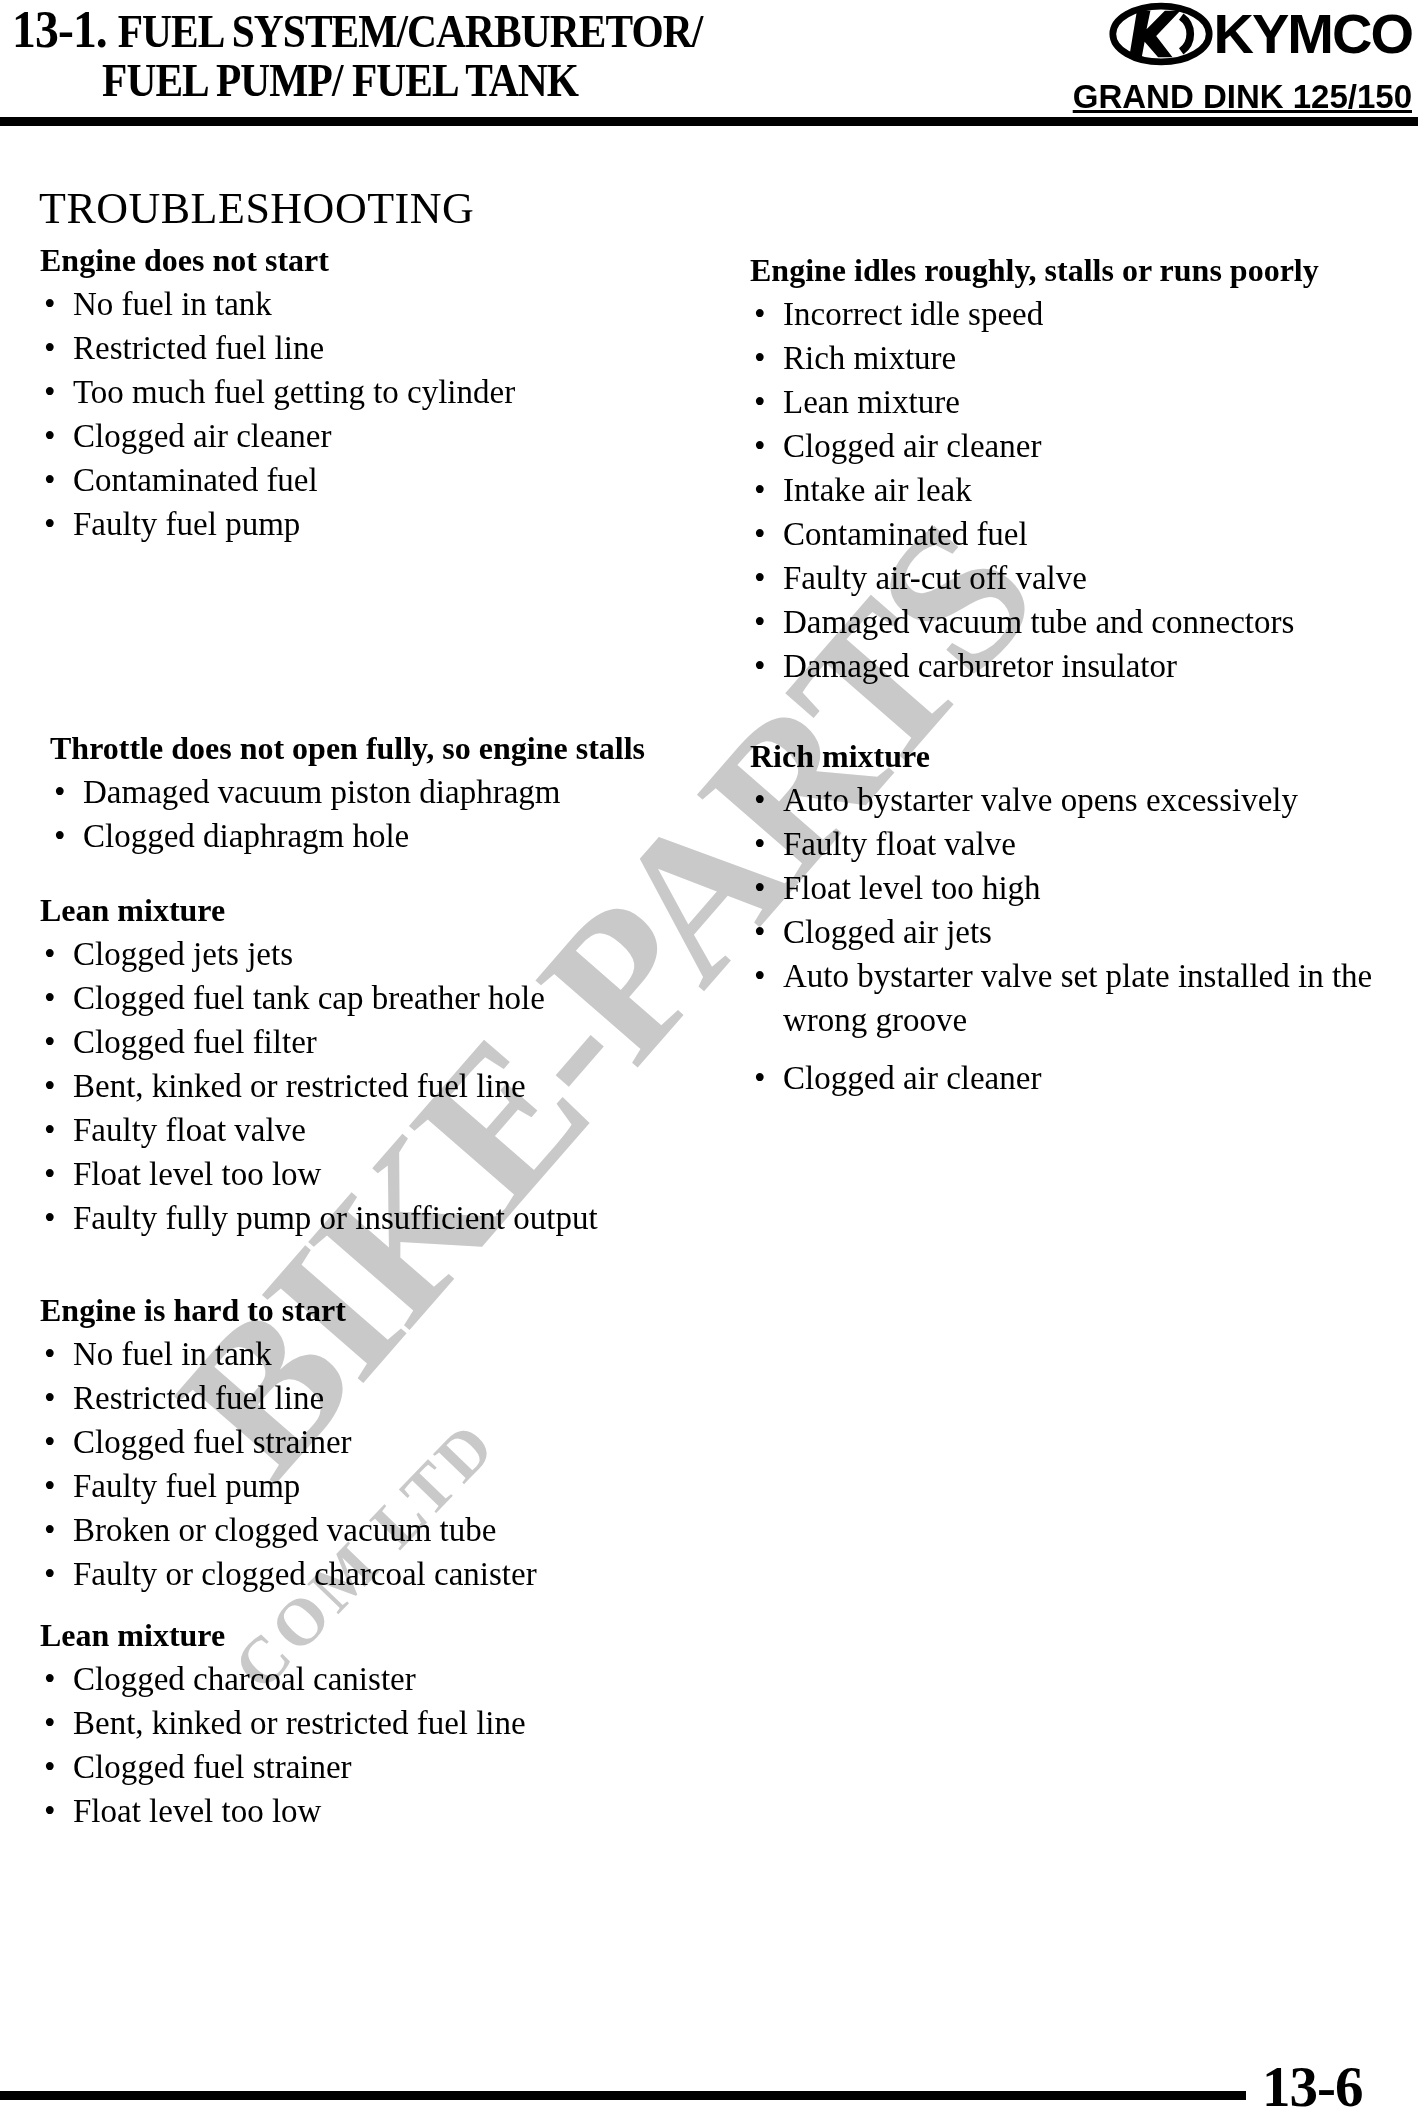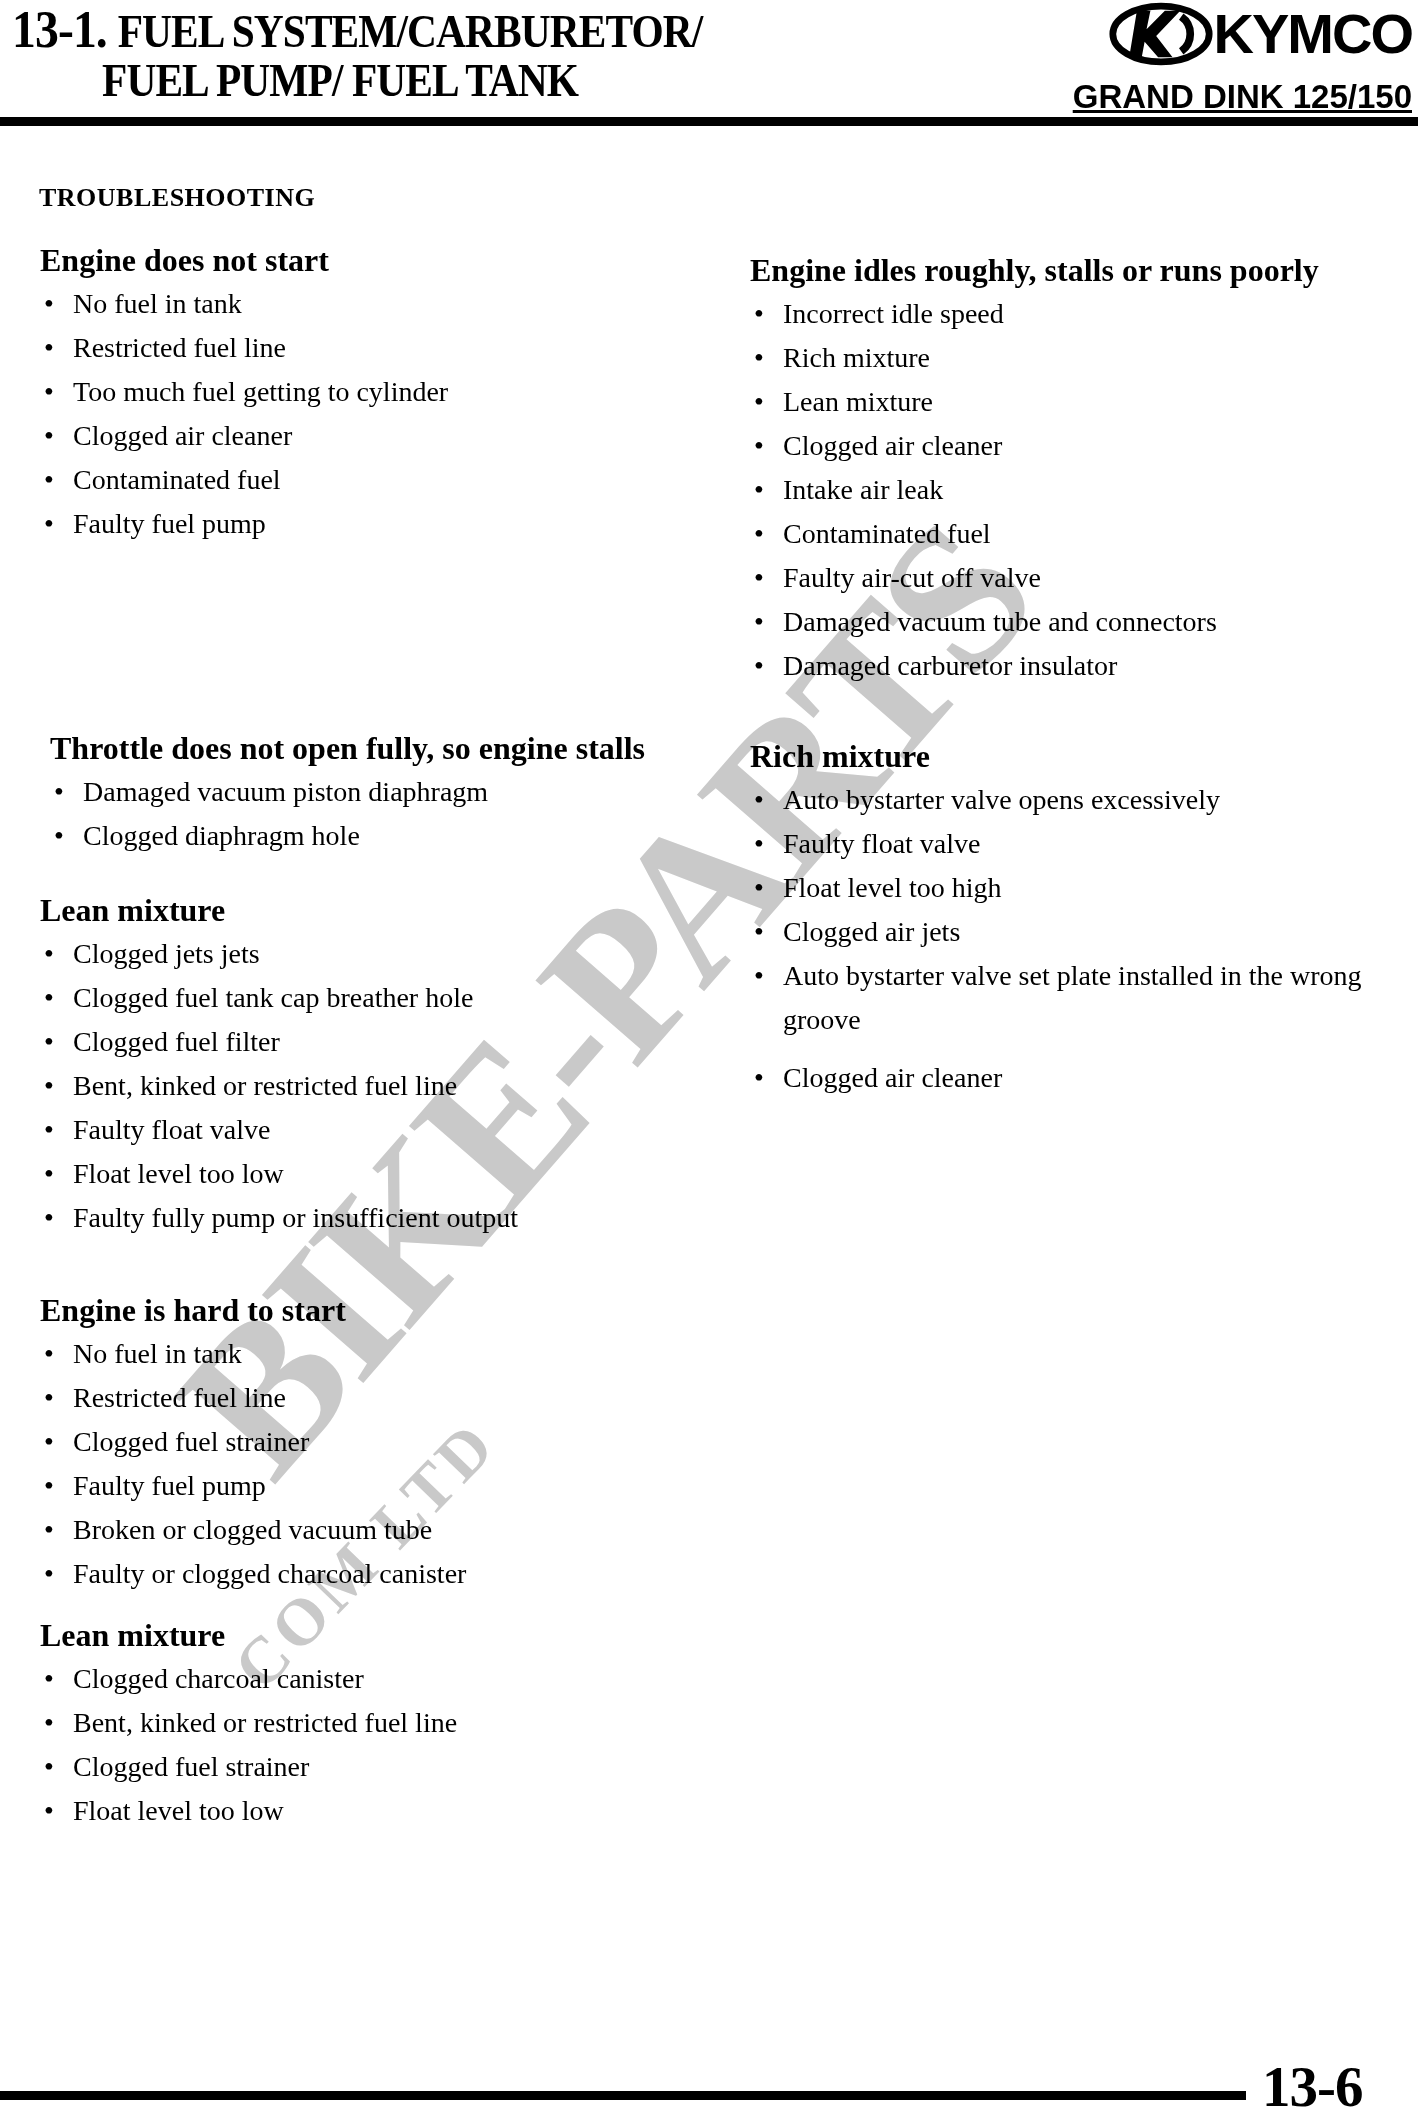--- a/index.html
+++ b/index.html
@@ -40,33 +40,33 @@
     font-size:56px;letter-spacing:-2px;line-height:1;
   }
   .brand-model{
     font-family:"Liberation Sans", sans-serif;font-weight:bold;
     font-size:33px;margin-top:12px;letter-spacing:0;text-decoration:underline;
   }
   .header-rule{position:absolute;left:0;top:117px;width:1418px;height:9px;background:#000;z-index:1;}
   
   .page-title{
     position:absolute;left:39px;top:183px;z-index:1;
-    font-size:26px;font-weight:bold;letter-spacing:0.5px;
+    font-size:44px;font-weight:normal;letter-spacing:0.5px;
   }
   
   .col{position:absolute;z-index:1;}
   .col-left{left:40px;top:238px;width:700px;}
   .col-right{left:750px;top:248px;width:680px;}
   .ts-section{margin:0;}
   .section-heading{
     margin:0;font-size:32px;font-weight:bold;line-height:44px;white-space:nowrap;
   }
   .bullet-list{margin:0;padding:0;list-style:none;}
   .bullet-item{
-    position:relative;padding-left:33px;font-size:28px;line-height:44px;
+    position:relative;padding-left:33px;font-size:33px;line-height:44px;
   }
   .bullet-item::before{content:"\2022";position:absolute;left:4px;top:0;}
   .col-left .ts-section:nth-of-type(1){margin-bottom:180px;}
   .col-left .ts-section:nth-of-type(2){margin-bottom:30px;margin-left:10px;}
   .col-left .ts-section:nth-of-type(3){margin-bottom:48px;}
   .col-left .ts-section:nth-of-type(4){margin-bottom:17px;}
   .col-right .ts-section:nth-of-type(1){margin-bottom:46px;}
   .col-right .ts-section:nth-of-type(2) .bullet-item:last-child{margin-top:14px;}
   
   .footer-rule{position:absolute;left:0;top:2091px;width:1246px;height:9px;background:#000;z-index:1;}

